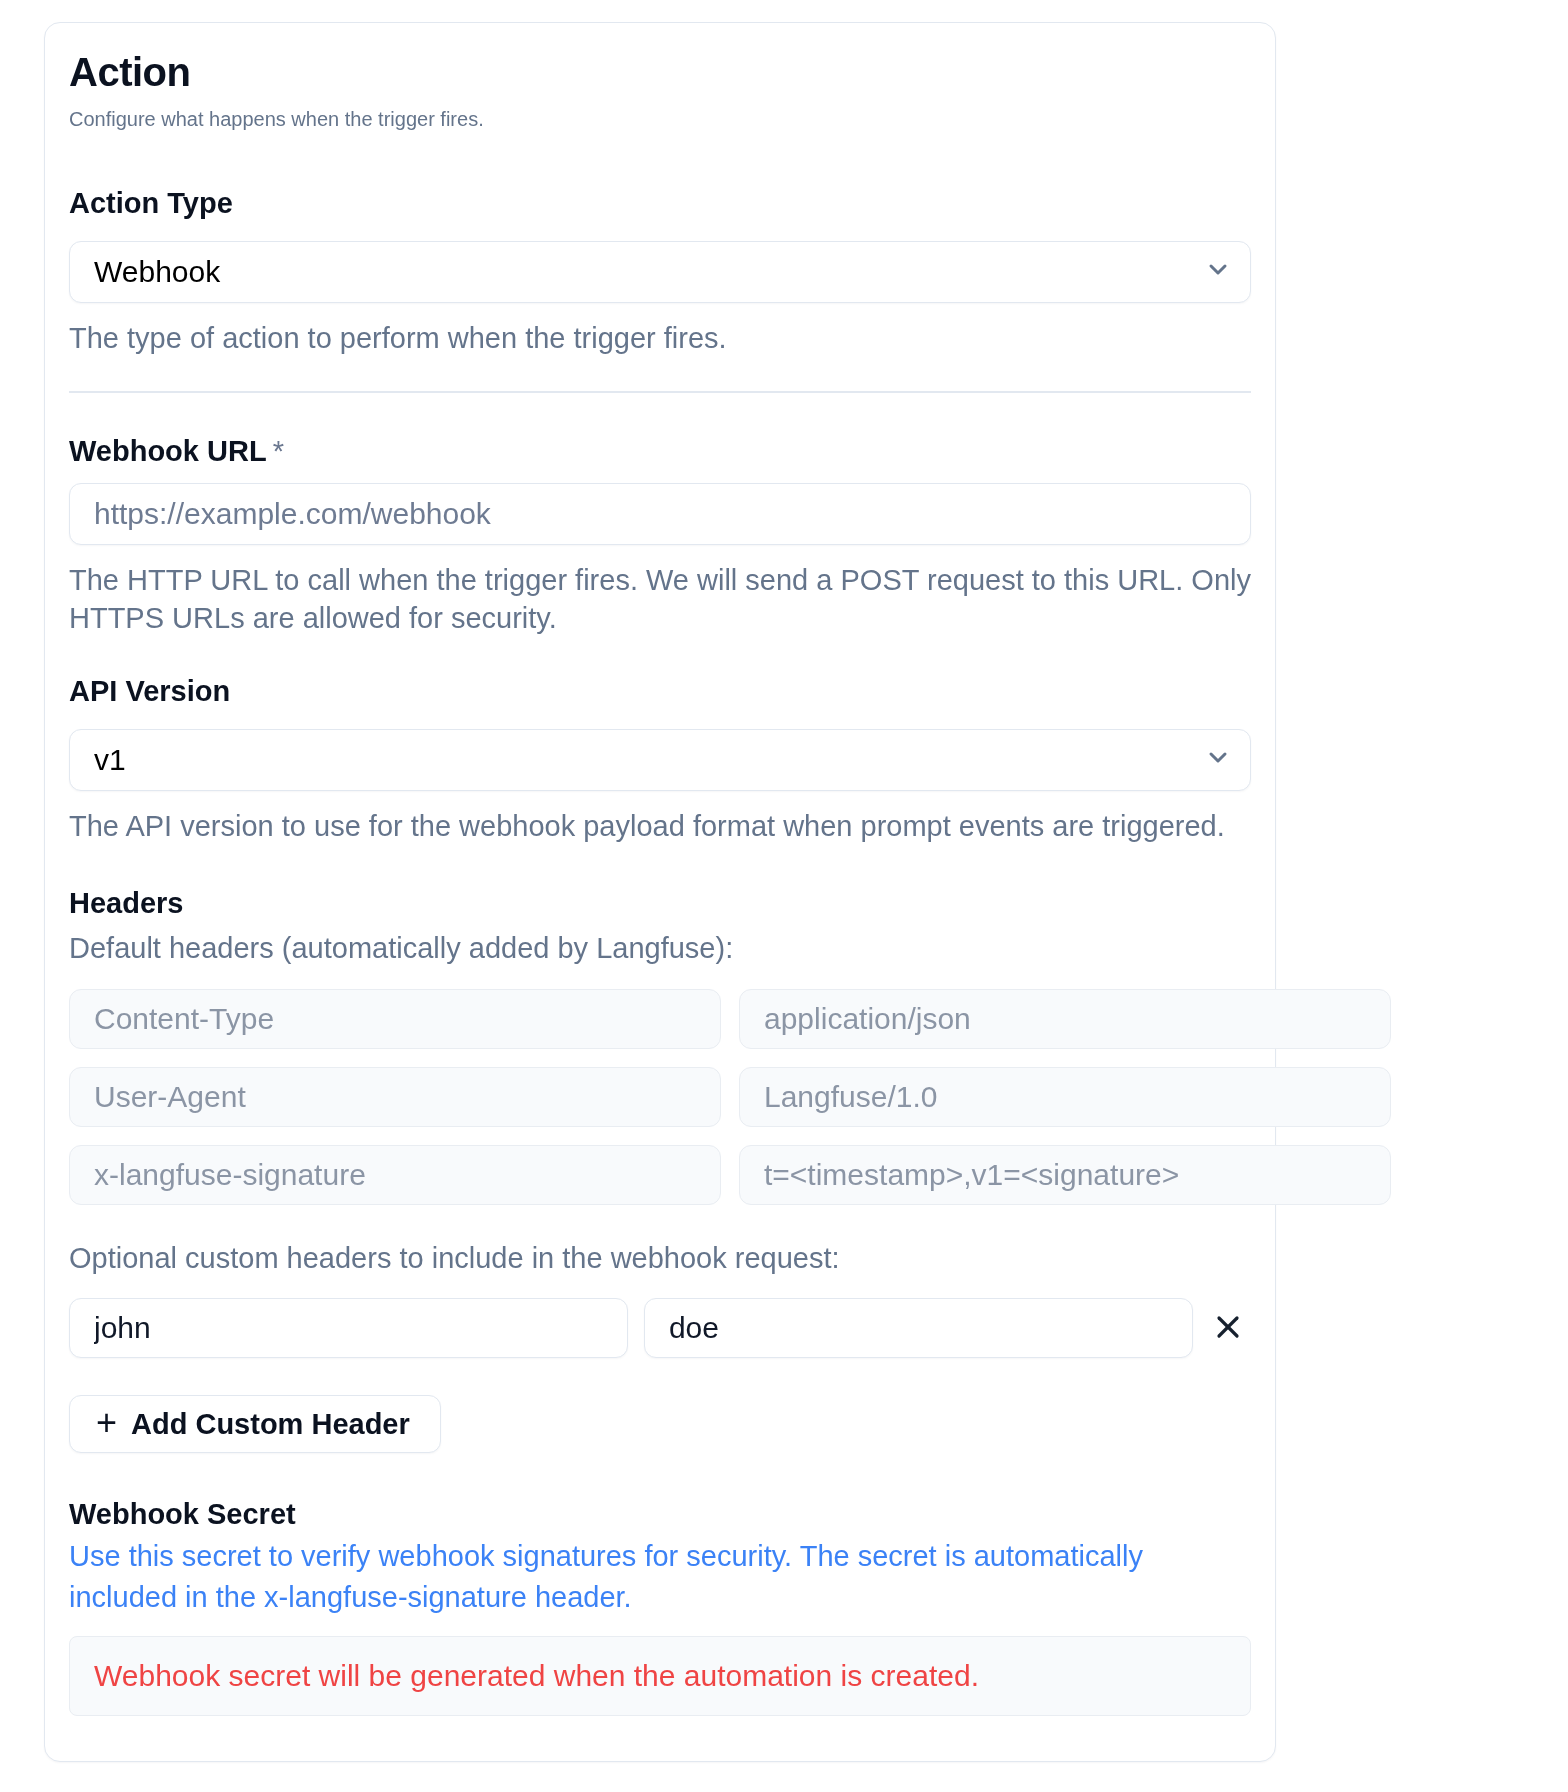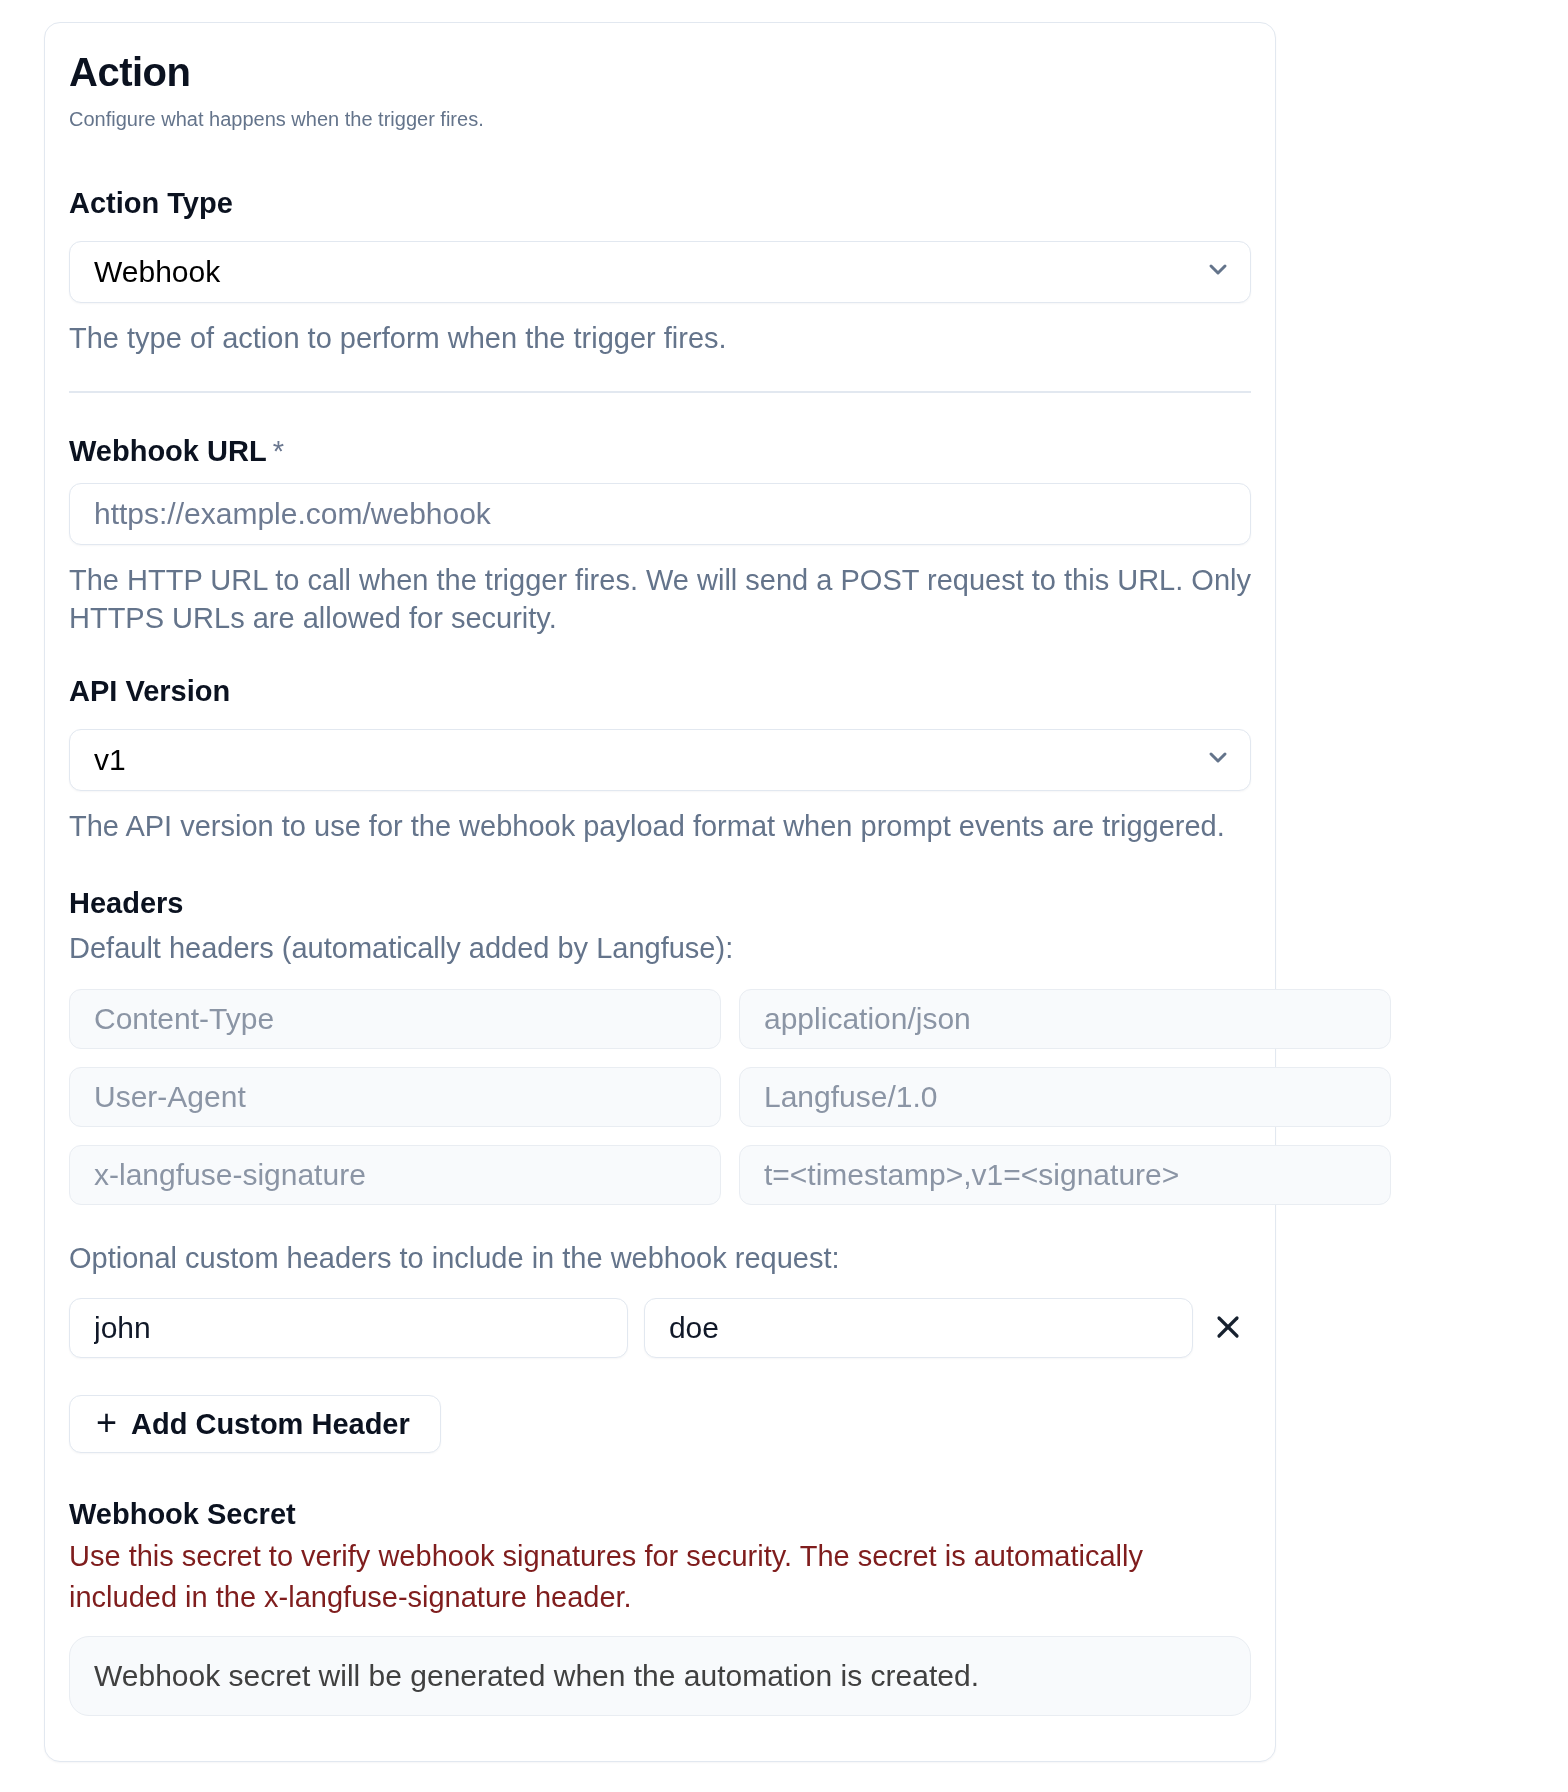--- a/index.html
+++ b/index.html
@@ -142,34 +142,34 @@
     margin-right: 14px;
     line-height: 1;
     position: relative;
     top: -1px;
     color: #0b1220;
   }
   .secret-desc {
     margin-top: 4px;
     font-size: 29px;
     line-height: 41px;
-    color: #7f1d1d;
+    color: #3b82f6;
     max-width: 1432px;
   }
   .secret-box {
     margin-top: 18px;
     height: 80px;
     border: 1.5px solid #e9edf2;
-    border-radius: 20px;
+    border-radius: 8px;
     background: #f8fafc;
     display: flex;
     align-items: center;
     padding: 0 24px;
     font-size: 30px;
-    color: #404040;
+    color: #ef4444;
   }
   .mt-label-1 { margin-top: 48px; }
   .mt-help { margin-top: 16px; }
   .mt-url-label { margin-top: 40px; }
   .mt-input { margin-top: 14px; }
   .mt-api-label { margin-top: 36px; }
   .mt-headers-label { margin-top: 40px; }
   .mt-caption { margin-top: 8px; }
   .mt-optional { margin-top: 34px; }
   .mt-secret-label { margin-top: 43px; }

